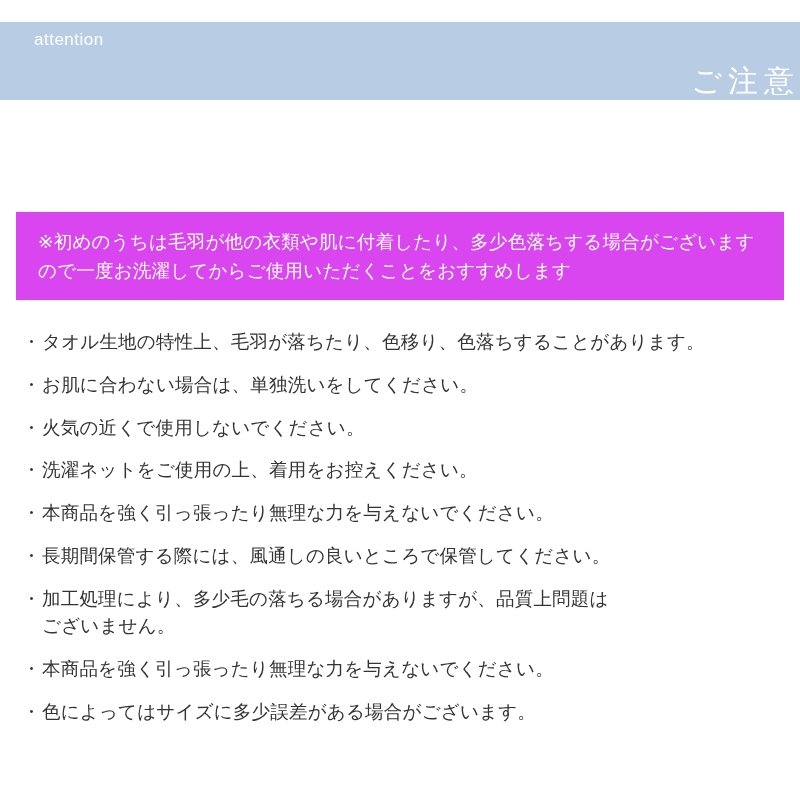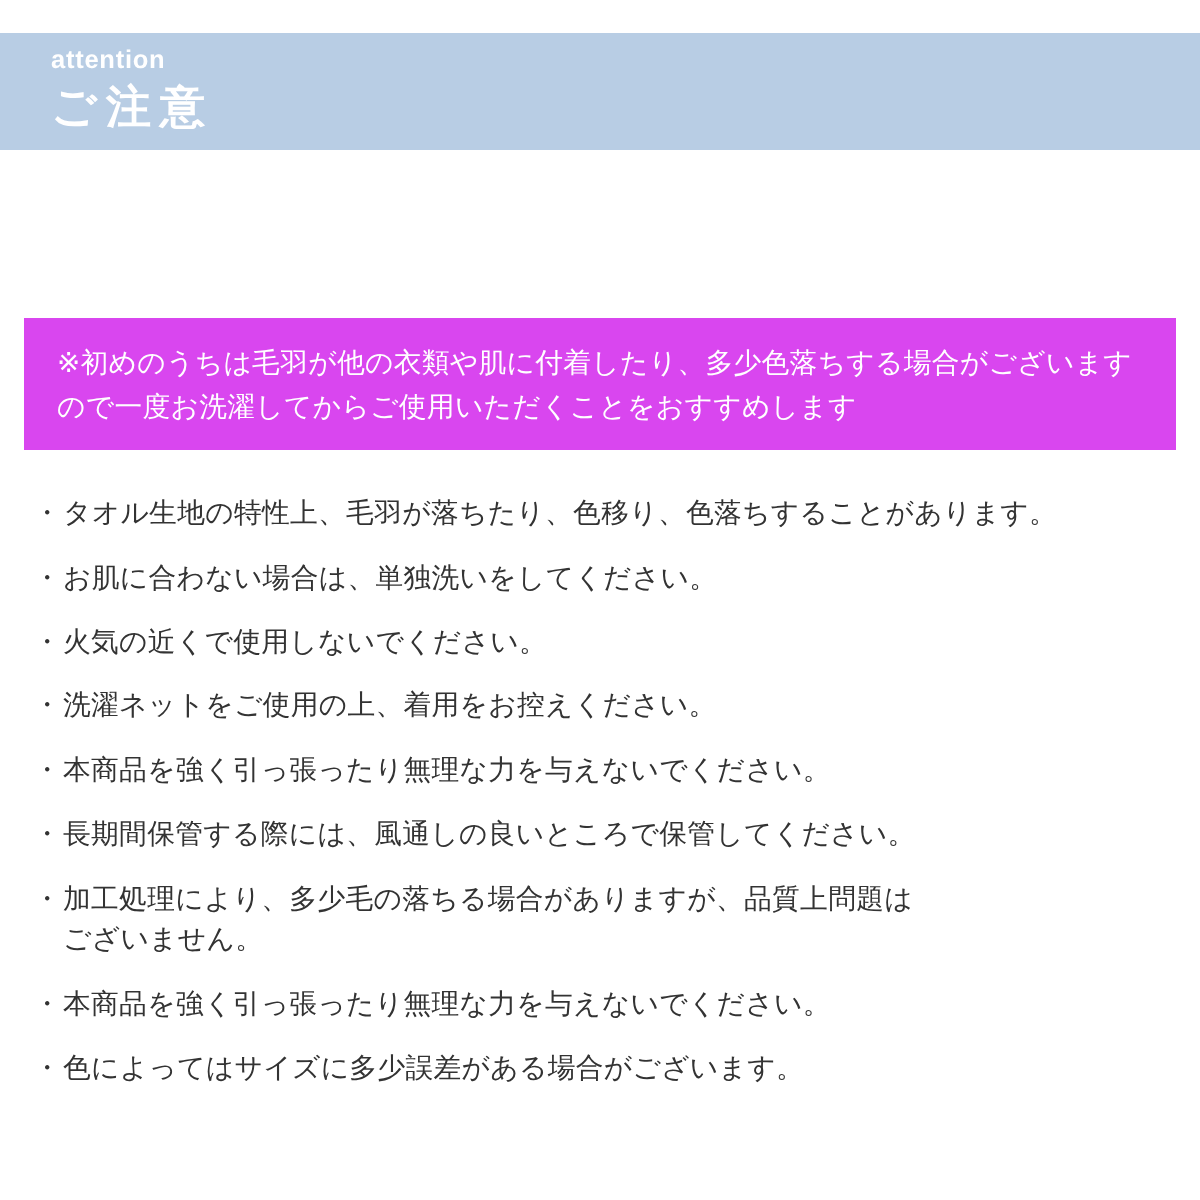--- a/index.html
+++ b/index.html
@@ -30,29 +30,30 @@
     height: 78px;
     background: #b8cde4;
     box-sizing: border-box;
     padding: 8px 0 0 34px;
   }
   .header-en {
     font-size: 17px;
     letter-spacing: 0.5px;
     color: #ffffff;
     line-height: 1.2;
-    font-weight: bold;
+    font-weight: normal;
   }
   .header-jp {
     font-size: 30px;
     color: #ffffff;
     letter-spacing: 6px;
     line-height: 1.3;
-    margin-top: 2px;
-    font-weight: bold;
+    margin-top: 11px;
+    font-weight: normal;
+    text-align: right;
   }
 
   
   .symbols {
     position: absolute;
     left: 0;
     top: 120px;
     width: 800px;
     height: 66px;
     display: flex;

